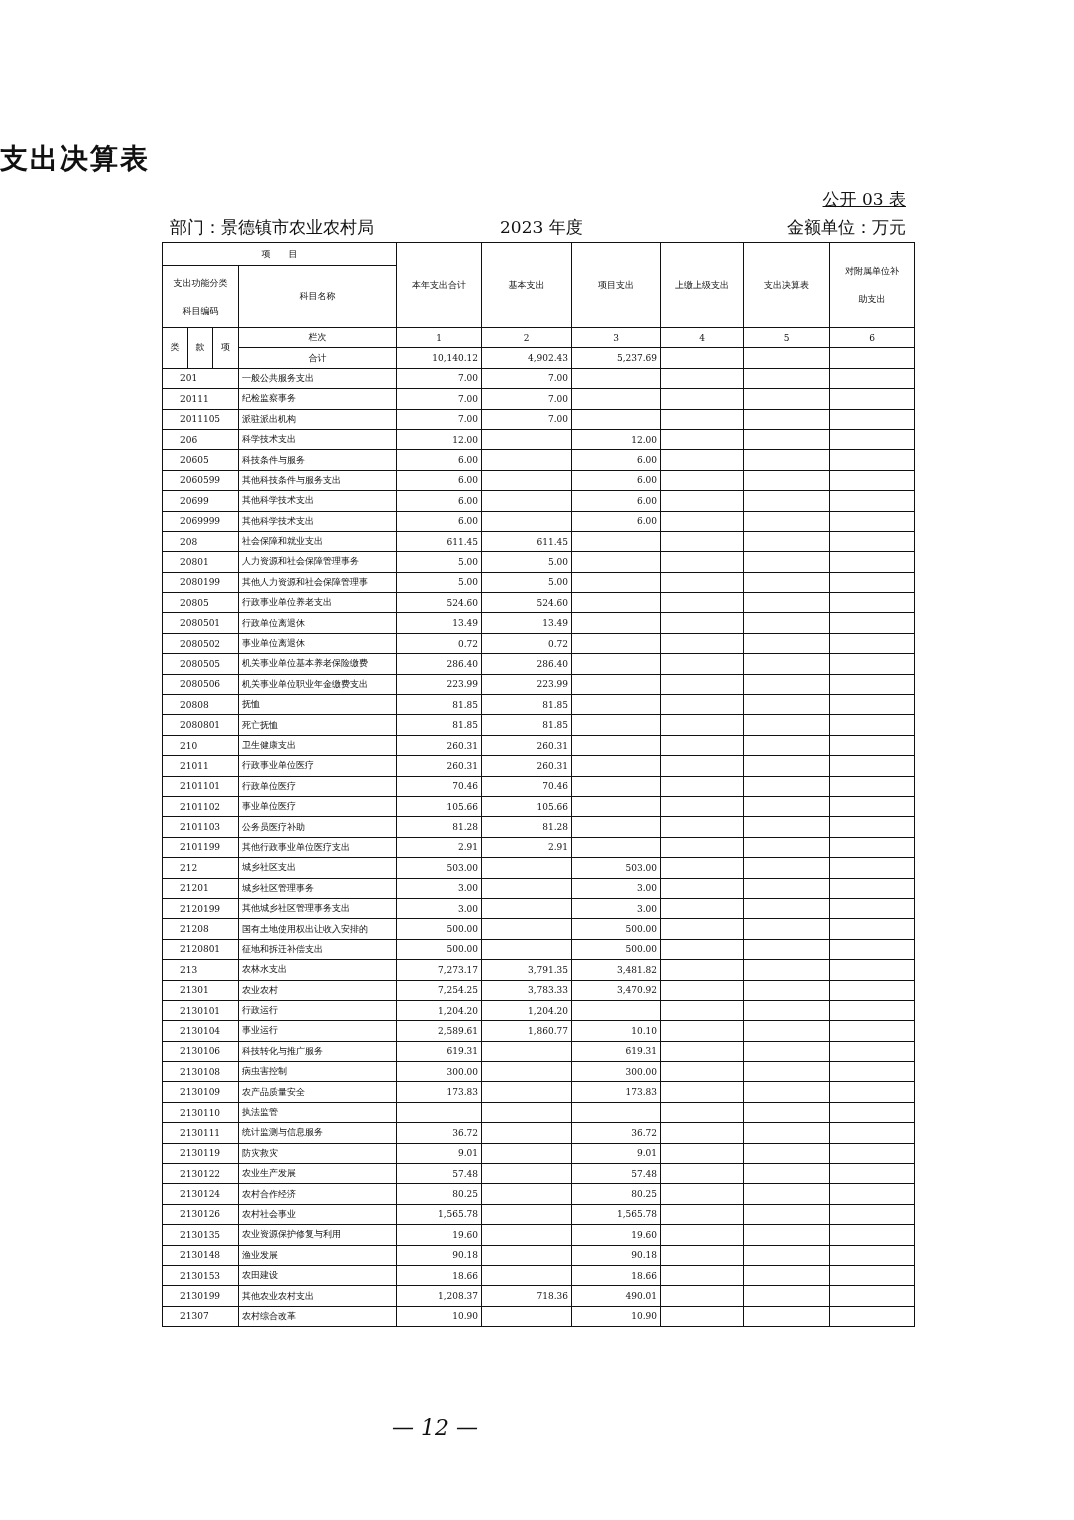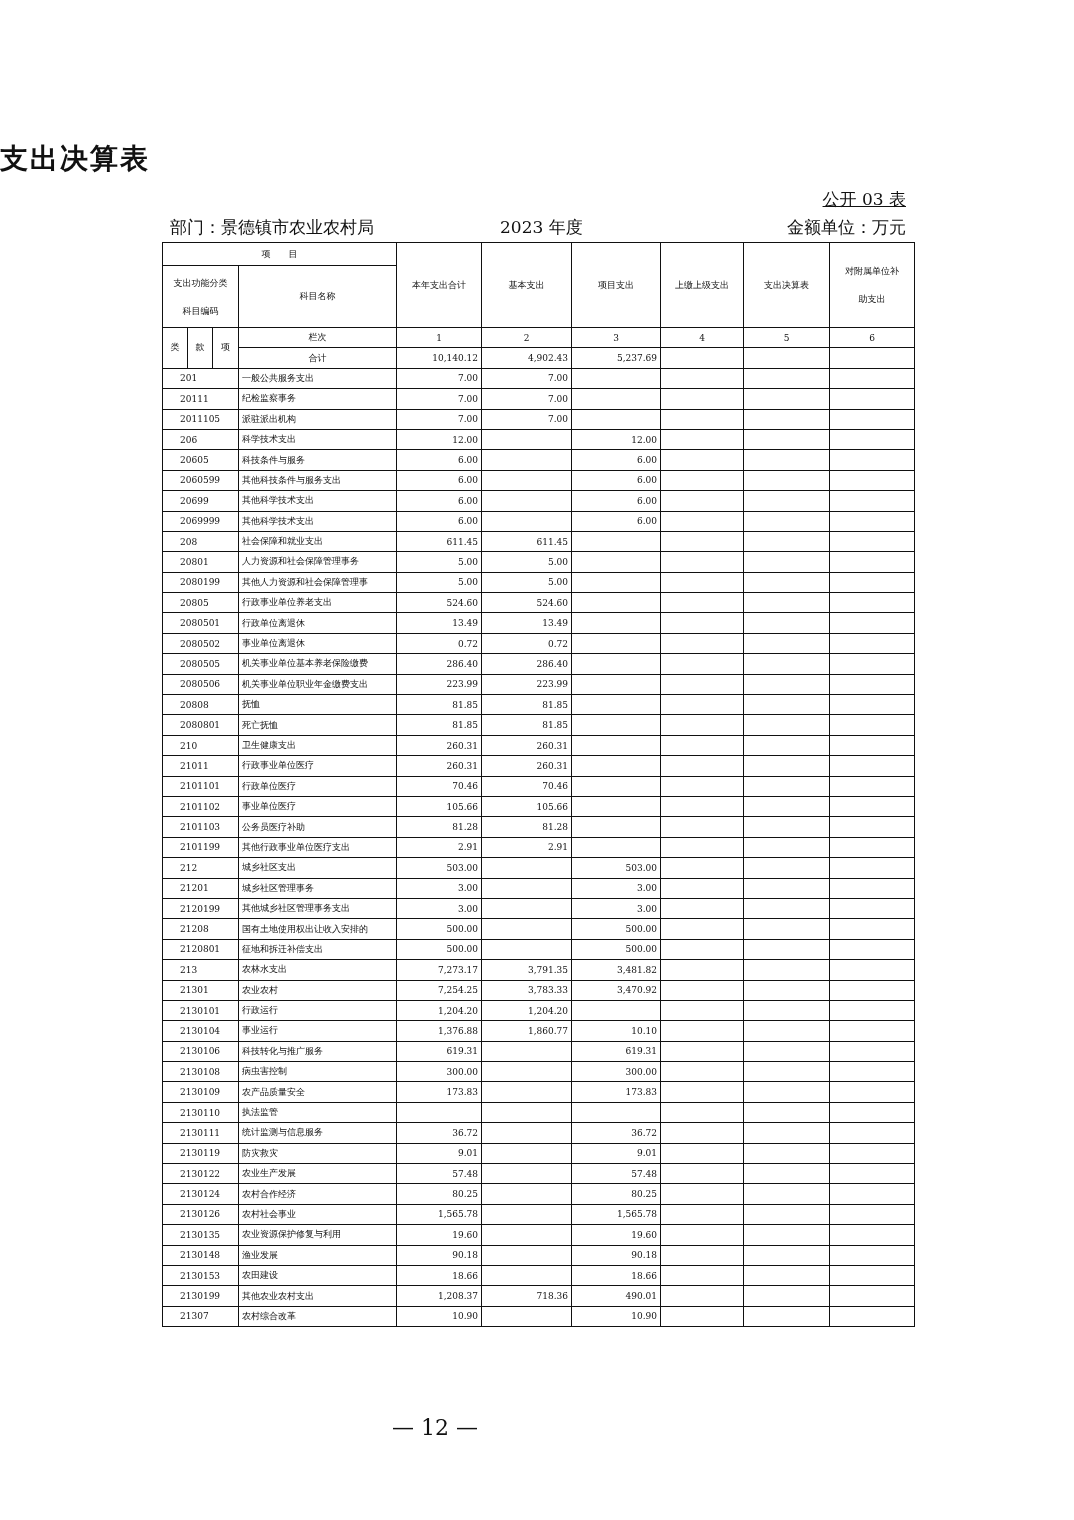--- a/index.html
+++ b/index.html
@@ -10,21 +10,21 @@
   .meta .dept { position:absolute; left:0; }
   .meta .year { position:absolute; left:330px; }
   .meta .unit { position:absolute; right:0; }
   table { position:absolute; top:242px; left:162px; width:752px; border-collapse:collapse; table-layout:fixed; font-size:9px; }
   td { border:1.5px solid #111; padding:0 3px; height:19.4px; white-space:nowrap; overflow:hidden; }
   .hd td { text-align:center;margin-left:15px; }
   .num { text-align:right; }
   .code { text-align:left;padding-left:17px; }
   .name { text-align:left; }
   .center { text-align:center; }
-  .footer { position:absolute; top:1415px; left:0; width:870px; text-align:center; font-size:22px; }
+  .footer { position:absolute; top:1415px; left:0; width:870px; text-align:center; font-size:22px;font-style:italic; }
 </style>
 </head>
 <body>
 
 <div class="title">支出决算表</div>
 <div class="formno">公开 03 表</div>
 <div class="meta">
   <span class="dept">部门：景德镇市农业农村局</span>
   <span class="year">2023 年度</span>
   <span class="unit">金额单位：万元</span>
@@ -400,21 +400,21 @@
         <td class="num">1,204.20</td>
         <td class="num">1,204.20</td>
         <td class="num"></td>
         <td></td>
         <td></td>
         <td></td>
       </tr>
       <tr>
         <td colspan="3" class="code">2130104</td>
         <td class="name">事业运行</td>
-        <td class="num">1,376.88</td>
+        <td class="num">2,589.61</td>
         <td class="num">1,860.77</td>
         <td class="num">10.10</td>
         <td></td>
         <td></td>
         <td></td>
       </tr>
       <tr>
         <td colspan="3" class="code">2130106</td>
         <td class="name">科技转化与推广服务</td>
         <td class="num">619.31</td>

